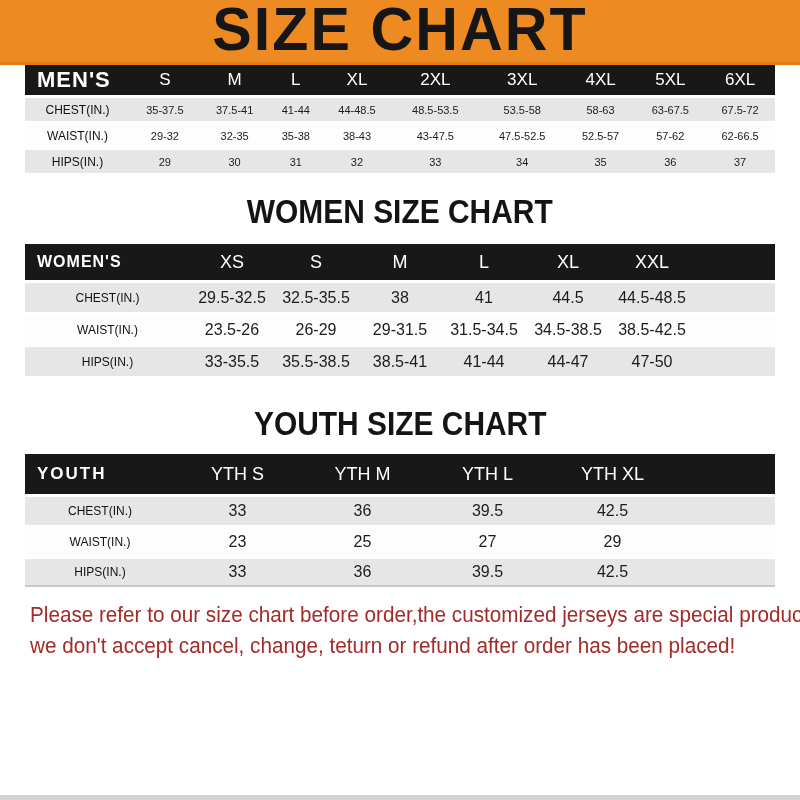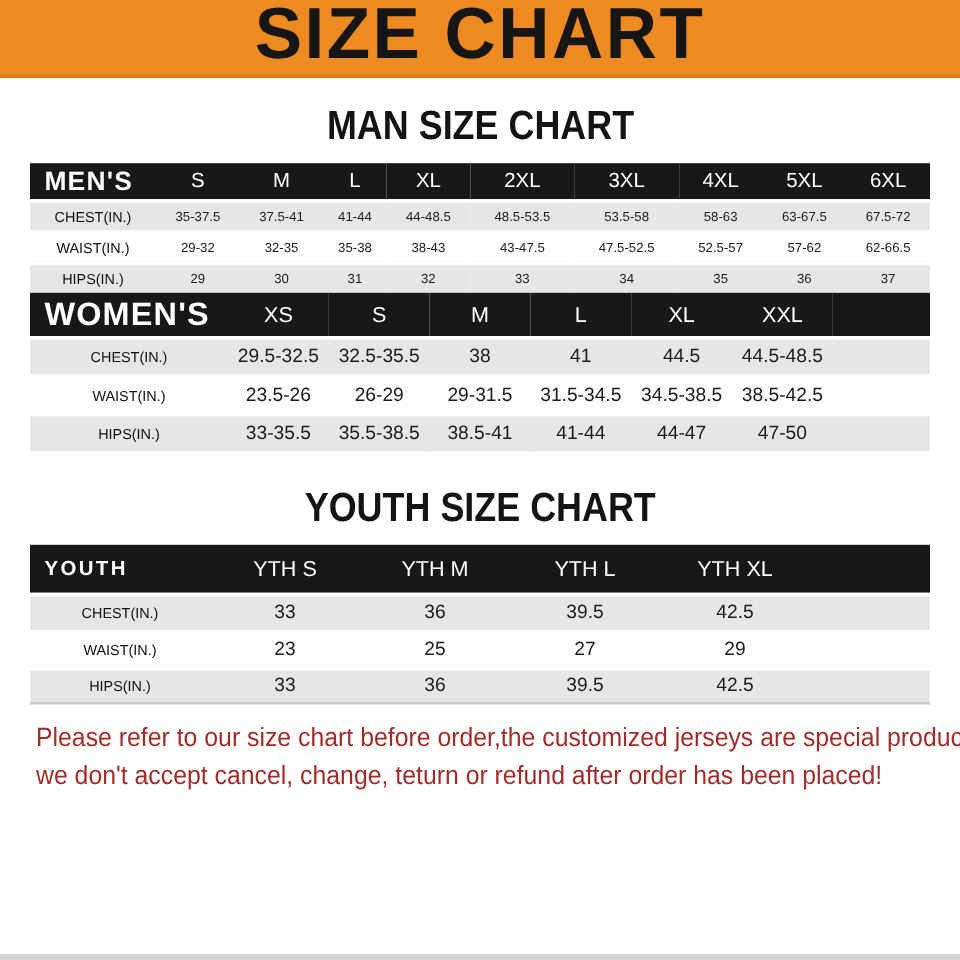--- a/index.html
+++ b/index.html
@@ -72,21 +72,21 @@
   .size-table td.row-label { font-size: 12px; color: #111; }
 
   .men   { table-layout: auto; }
   .men   thead th { height: 30px; font-size: 17px; }
   .men   th.head-label { font-size: 22px; }
   .men   .label-col { width: 105px; }
   .men   tbody td { height: 26px; font-size: 11px; }
 
   .women { table-layout: fixed; }
   .women thead th { height: 36px; font-size: 18px; }
-  .women th.head-label { font-size: 27px; }
+  .women th.head-label { font-size: 16px; }
   .women .label-col { width: 165px; }
   .women .size-col  { width: 84px; }
   .women tbody td { height: 32px; font-size: 16px; }
 
   .youth { table-layout: fixed; }
   .youth thead th { height: 40px; font-size: 18px; }
   .youth th.head-label { font-size: 17px; letter-spacing: 2px; }
   .youth .label-col { width: 150px; }
   .youth .size-col  { width: 125px; }
   .youth tbody td { height: 31px; font-size: 16px; }
@@ -108,23 +108,20 @@
   }
 </style>
 </head>
 <body>
 
 <header class="banner">
   <div class="banner-title">SIZE CHART</div>
 </header>
 
 <section class="sec-men">
-  <h2 class="section-title">
-    <span>MAN SIZE CHART</span>
-  </h2>
   <table class="size-table men">
     <thead>
         <tr>
           <th class="head-label label-col">MEN'S</th>
           <th class="size-col">S</th>
           <th class="size-col">M</th>
           <th class="size-col">L</th>
           <th class="size-col">XL</th>
           <th class="size-col">2XL</th>
           <th class="size-col">3XL</th>
@@ -168,20 +165,23 @@
           <td>34</td>
           <td>35</td>
           <td>36</td>
           <td>37</td>
         </tr>
       </tbody>
   </table>
 </section>
 
 <section class="sec-women">
+  <h2 class="section-title">
+    <span>WOMEN SIZE CHART</span>
+  </h2>
   <table class="size-table women has-spacer">
     <thead>
         <tr>
           <th class="head-label label-col">WOMEN'S</th>
           <th class="size-col">XS</th>
           <th class="size-col">S</th>
           <th class="size-col">M</th>
           <th class="size-col">L</th>
           <th class="size-col">XL</th>
           <th class="size-col">XXL</th>

